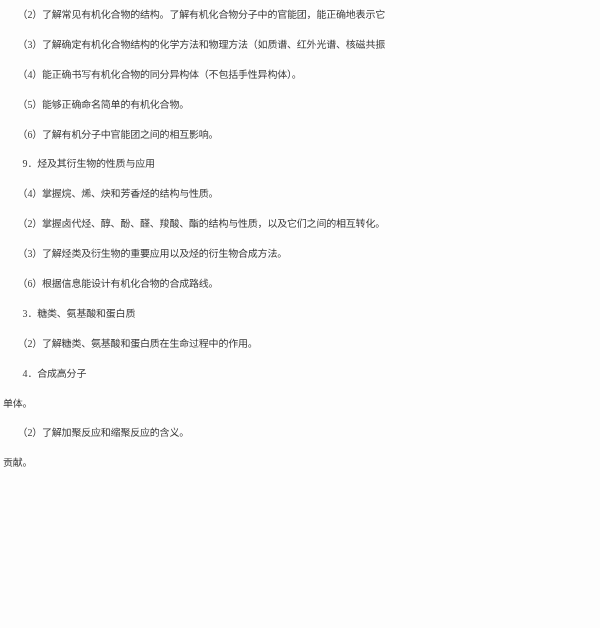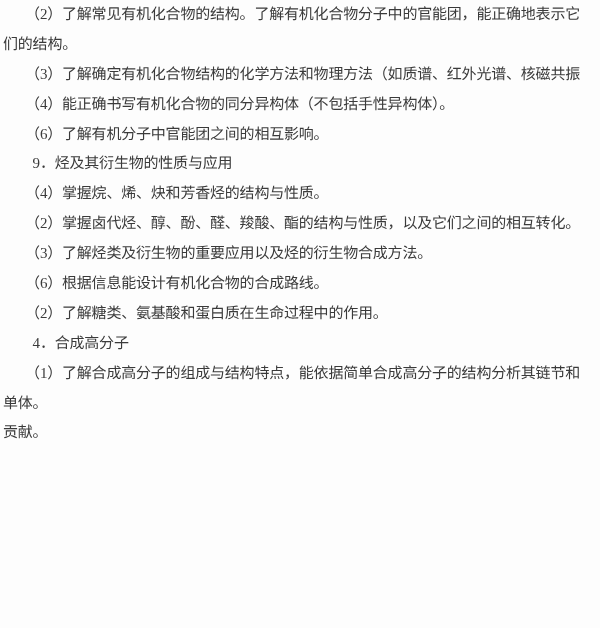--- a/index.html
+++ b/index.html
@@ -10,44 +10,45 @@
   }
   .page {
     position: relative;
     width: 600px;
     height: 628px;
     box-sizing: border-box;
     background: #fdfdfd;
     overflow: hidden;
     padding: 0 2px 0 3px;
     font-family: "Liberation Serif", "DejaVu Serif", serif;
-    font-size: 15px;
+    font-size: 10px;
     color: #3a3a3a;
     -webkit-font-smoothing: antialiased;
   }
   .line {
     height: 29.9px;
     line-height: 29.9px;
     white-space: pre;       
     overflow: hidden;
     letter-spacing: -0.2px;
   }
 </style>
 </head>
 <body>
 
 <div class="page">
   <div class="line">　　（2）了解常见有机化合物的结构。了解有机化合物分子中的官能团，能正确地表示它</div>
-  <div class="line">们的结构。</div>
   <div class="line">　　（3）了解确定有机化合物结构的化学方法和物理方法（如质谱、红外光谱、核磁共振</div>
   <div class="line">　　（4）能正确书写有机化合物的同分异构体（不包括手性异构体）。</div>
+  <div class="line">　　（5）能够正确命名简单的有机化合物。</div>
   <div class="line">　　（6）了解有机分子中官能团之间的相互影响。</div>
   <div class="line">　　9．烃及其衍生物的性质与应用</div>
   <div class="line">　　（4）掌握烷、烯、炔和芳香烃的结构与性质。</div>
   <div class="line">　　（2）掌握卤代烃、醇、酚、醛、羧酸、酯的结构与性质，以及它们之间的相互转化。</div>
   <div class="line">　　（3）了解烃类及衍生物的重要应用以及烃的衍生物合成方法。</div>
   <div class="line">　　（6）根据信息能设计有机化合物的合成路线。</div>
+  <div class="line">　　3．糖类、氨基酸和蛋白质</div>
   <div class="line">　　（2）了解糖类、氨基酸和蛋白质在生命过程中的作用。</div>
   <div class="line">　　4．合成高分子</div>
-  <div class="line">　　（1）了解合成高分子的组成与结构特点，能依据简单合成高分子的结构分析其链节和</div>
   <div class="line">单体。</div>
+  <div class="line">　　（2）了解加聚反应和缩聚反应的含义。</div>
   <div class="line">贡献。</div>
 </div>
 
 </body></html>

